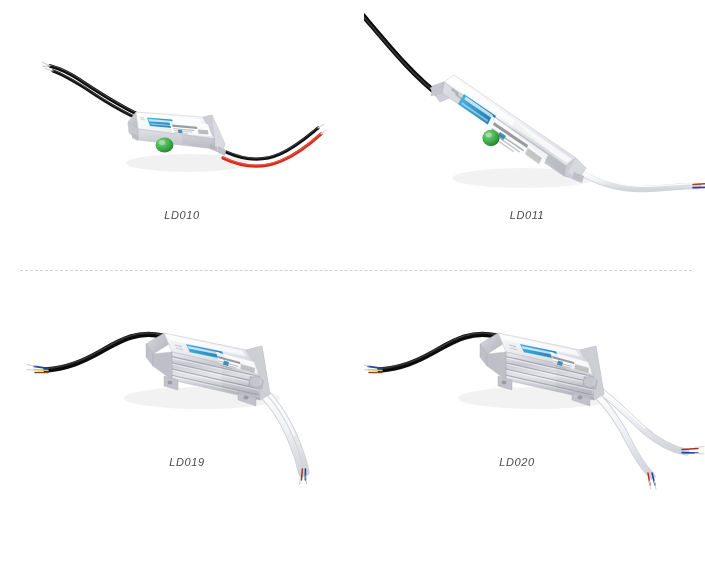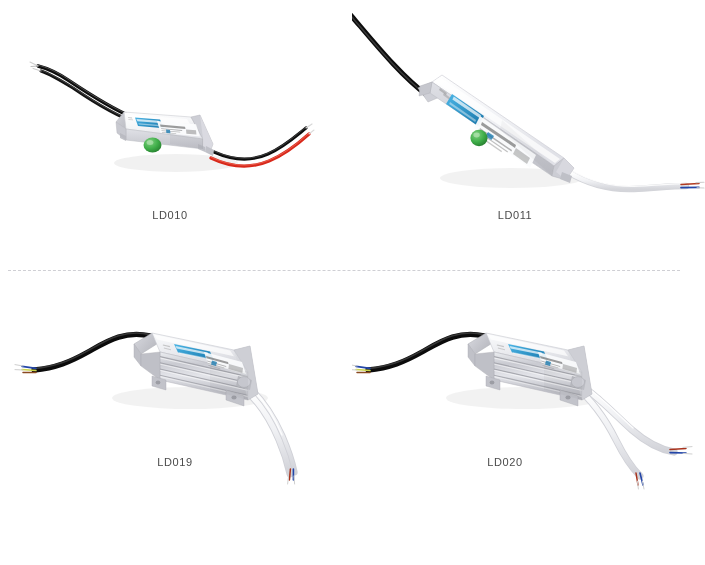--- a/index.html
+++ b/index.html
@@ -9,23 +9,24 @@
   }
   body {
     width: 705px;
     height: 565px;
     font-family: "Liberation Sans", sans-serif;
     overflow: hidden;
     position: relative;
   }
   #catalog {
     position: absolute;
-    left: 0; top: 0;
+    left: 12px; top: 0;
     width: 626px;
     height: 565px;
+    font-style: italic;
   }
   .cell {
     position: absolute;
   }
   .cell-r1 { top: 0; height: 250px; width: 352px; }
   .cell-r2 { top: 290px; height: 200px; width: 352px; }
   .cell-c1 { left: 0; }
   .cell-c2 { left: 352px; }
 
   .product-stage {

